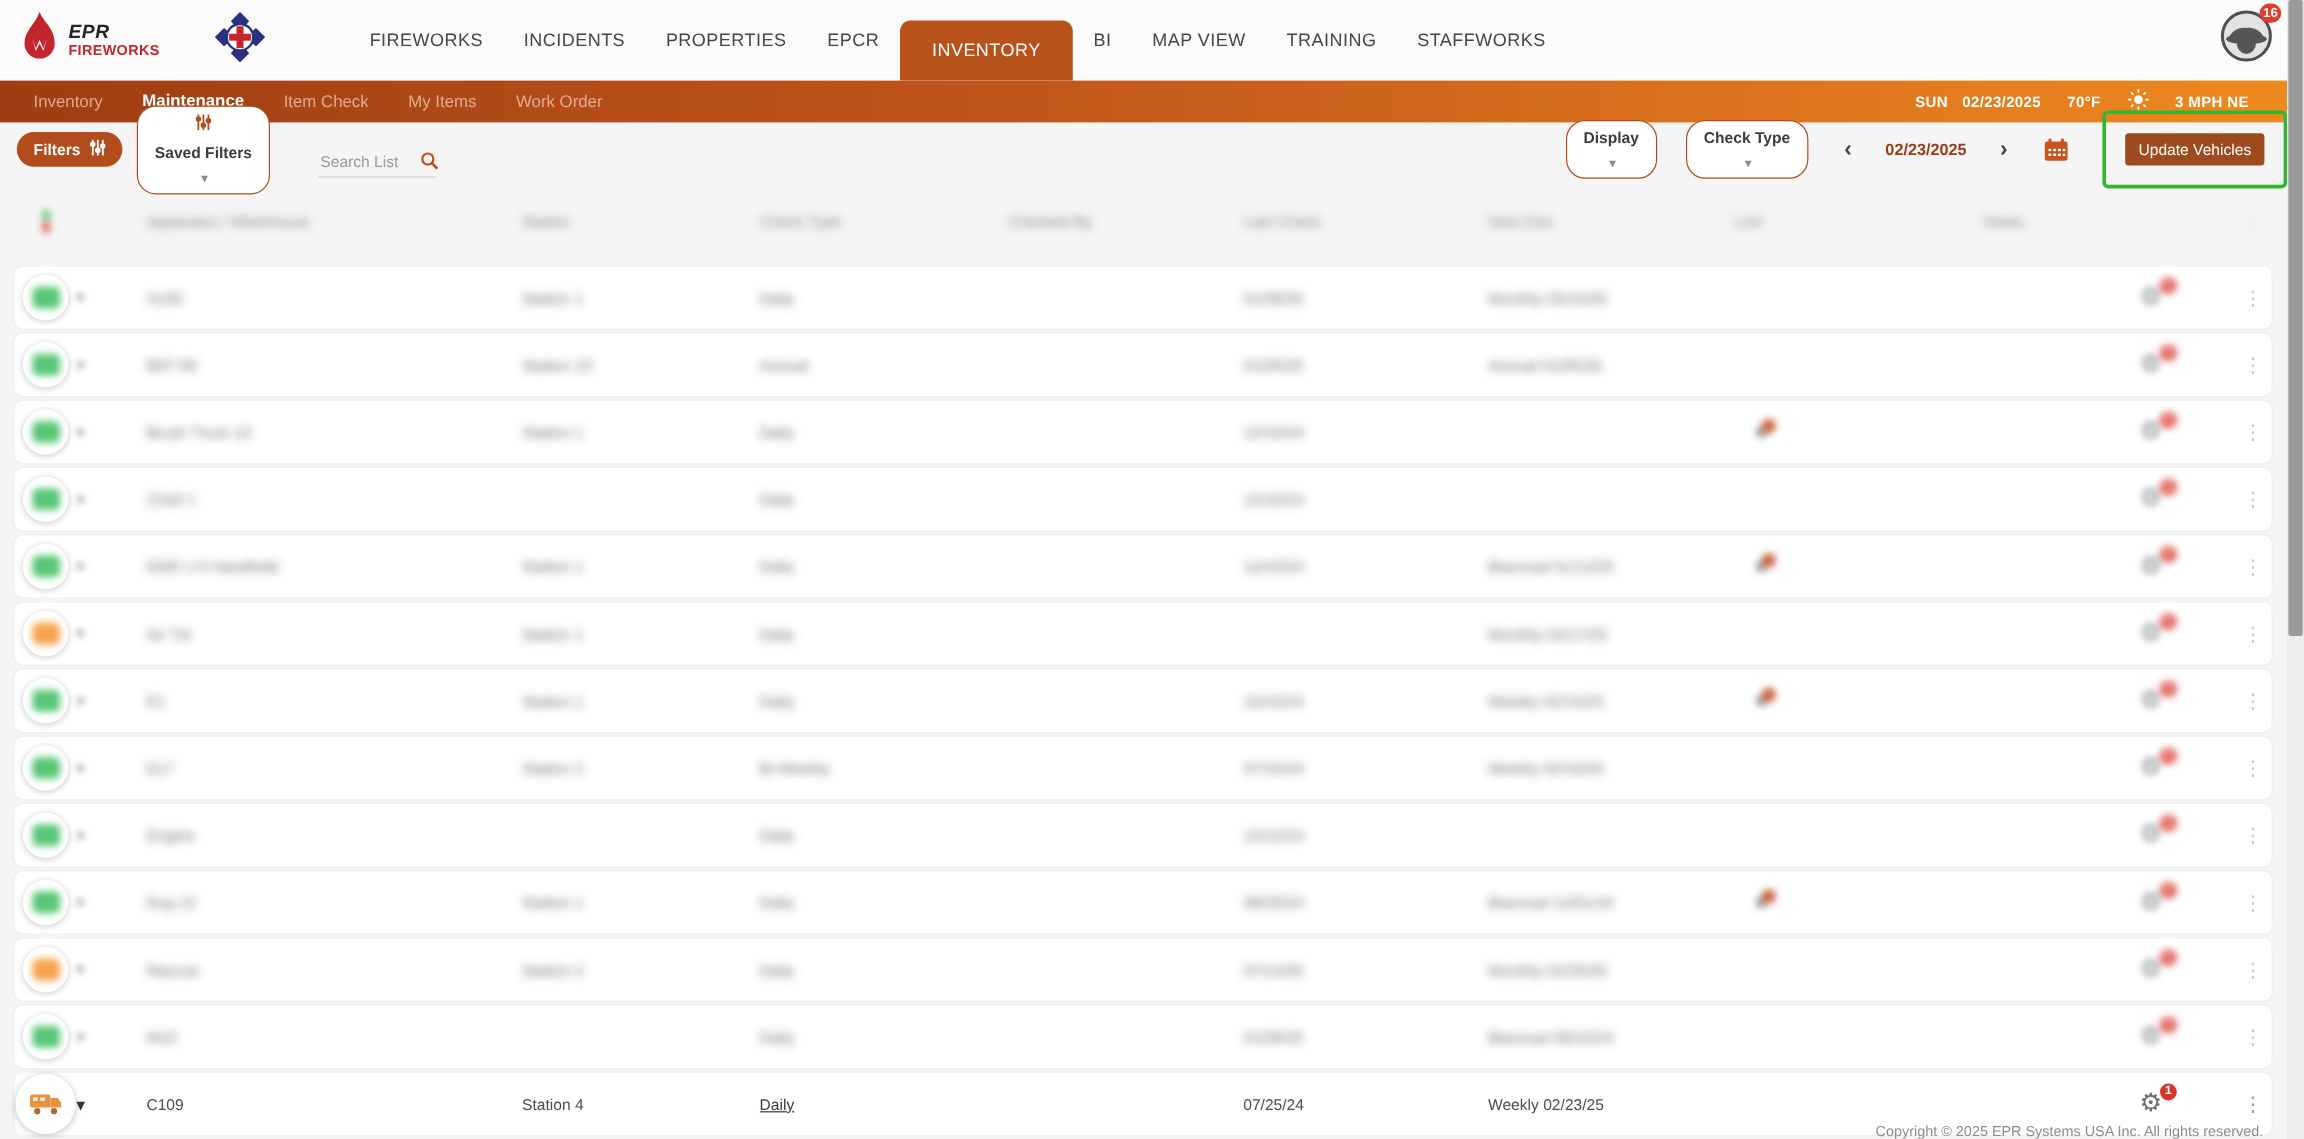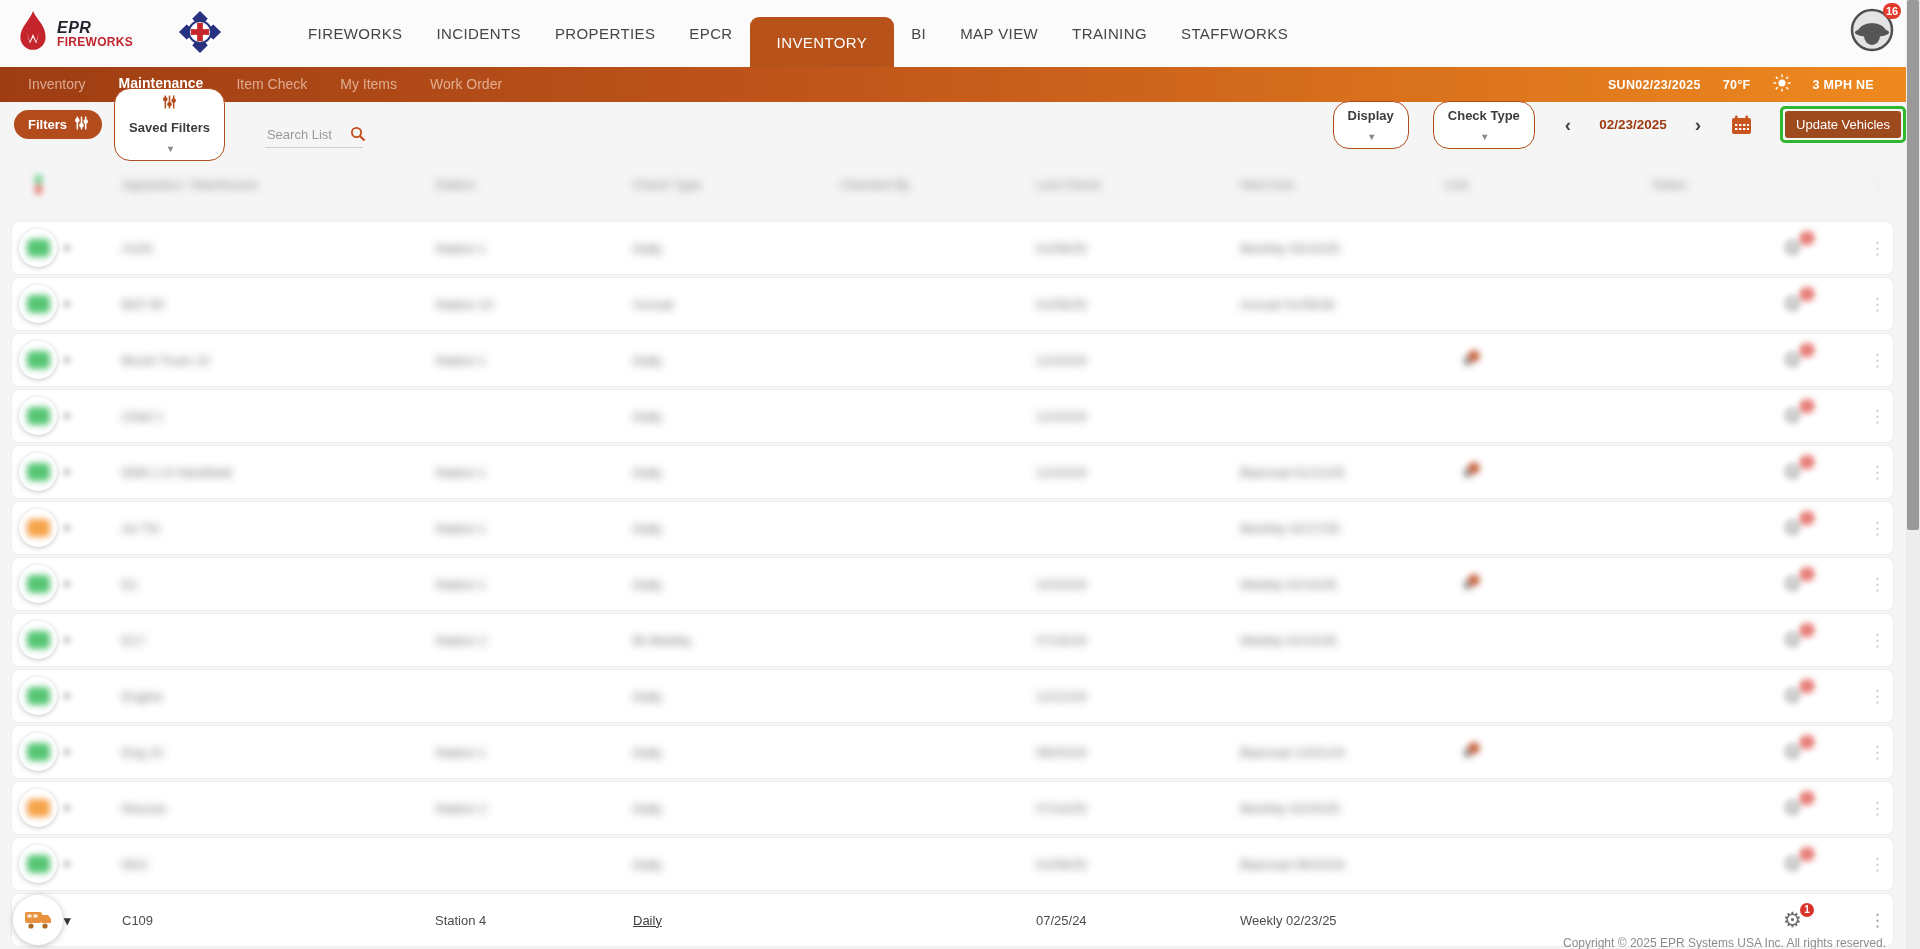--- a/index.html
+++ b/index.html
@@ -18,38 +18,38 @@
   .nav-item.active { background:#b8521b; color:#fff; border-radius:9px 9px 0 0; align-self:flex-end; height:50px; padding:0 27px; }
   .avatar-wrap { position:absolute; right:26px; top:8px; width:44px; height:44px; }
   .avatar-badge { position:absolute; top:-5px; right:-7px; background:#e23b2e; color:#fff; font-size:11px; font-weight:bold; border-radius:9px; padding:2px 0; min-width:18px; text-align:center; line-height:1.1; }
 
   
   .subnav { height:35px; background:linear-gradient(90deg,#9e3d13 0%,#c2571b 45%,#ef8a1f 100%); display:flex; align-items:center; }
   .subnav-item { margin-left:33px; font-size:14px; color:rgba(255,233,218,.62); cursor:pointer; padding-bottom:1px; }
   .subnav-item:first-child { margin-left:28px; }
   .subnav-item.active { color:#fff; font-weight:bold; border-bottom:2px solid #fff; }
   .weather { margin-left:auto; margin-right:46px; display:flex; align-items:center; gap:22px; color:#fff; font-size:12.5px; font-weight:bold; letter-spacing:.3px; }
-  .weather .date-group { display:flex; gap:0; }
+  .weather .date-group { display:flex; gap:12px; }
 
   
   .toolbar { height:45px; display:flex; align-items:center; padding:0 14px; gap:12px; }
   .pill { display:flex; align-items:center; gap:8px; border-radius:16px; font-size:13px; padding:6px 14px; cursor:pointer;font-weight:bold; }
   .pill-solid { background:#b34c1c; color:#fff; }
   .pill-outline { background:#fff; border:1px solid #b34c1c; color:#3c3c3c;flex-direction:column; }
   .caret { color:#8a8a8a; font-size:10px; margin-left:2px; }
   .search-wrap { margin-left:28px; position:relative; width:98px; border-bottom:1px solid #cfcfcf; height:23px;margin-top:24px; }
   .search-input { border:none; outline:none; background:transparent; width:82px; font-size:13px; color:#777; padding:2px 0 2px 2px; }
   .search-input::placeholder { color:#999; }
   .search-icon { position:absolute; right:-3px; top:1px; }
   .toolbar-right { margin-left:auto; display:flex; align-items:center; gap:24px; }
   .date-nav { display:flex; align-items:center; gap:28px; margin:0 6px; }
   .chev-btn { color:#444; font-size:19px; font-weight:bold; cursor:pointer; line-height:1; }
   .date-label { color:#9c3a12; font-size:13.5px; font-weight:bold; }
   .cal-btn { cursor:pointer; display:flex; }
-  .update-highlight { border:3px solid #2fb82f; border-radius:5px; padding:2px; margin-left:4px; }
+  .update-highlight { border:3px solid #2fb82f; border-radius:5px; padding:16px; margin-left:4px; }
   .btn-update { background:#9c4a1e; color:#fff; font-size:13px; padding:6px 11px; border-radius:3px; border:none; cursor:pointer; font-family:inherit; }
 
   
   .table-area { padding-left:12px; position:relative; --cols:52px 58px 313px 198px 207px 196px 204px 205px 208px 209px 31px; }
   .thead { display:grid; grid-template-columns:var(--cols); width:1881px; height:75px; align-items:center; }
   .th { font-size:13px; color:#6b6b6b; white-space:nowrap; }
   .blur-txt { filter:blur(4px); opacity:.8; }
   .blur-ic { filter:blur(3px); opacity:.85; }
   .legend-icon { justify-self:center; display:flex; flex-direction:column; gap:1px; }
   .legend-icon i { display:block; width:7px; height:9px; border-radius:1px; }

